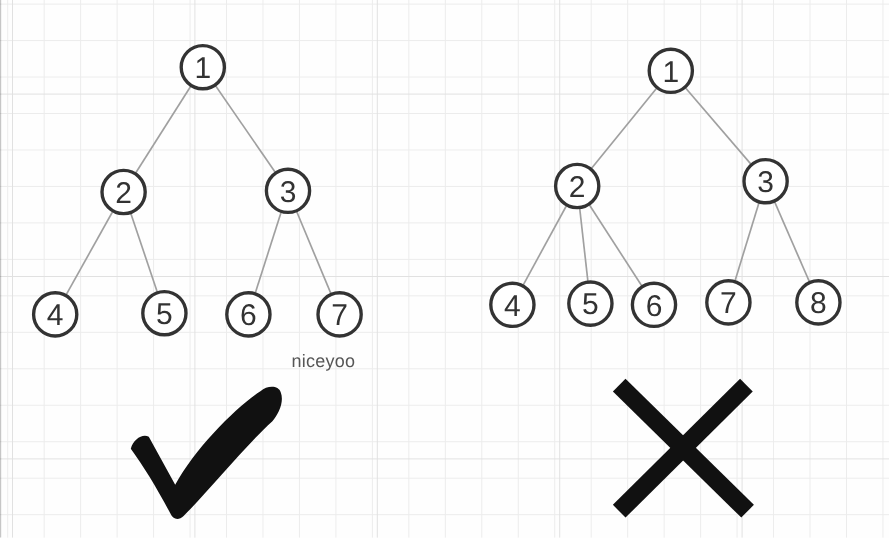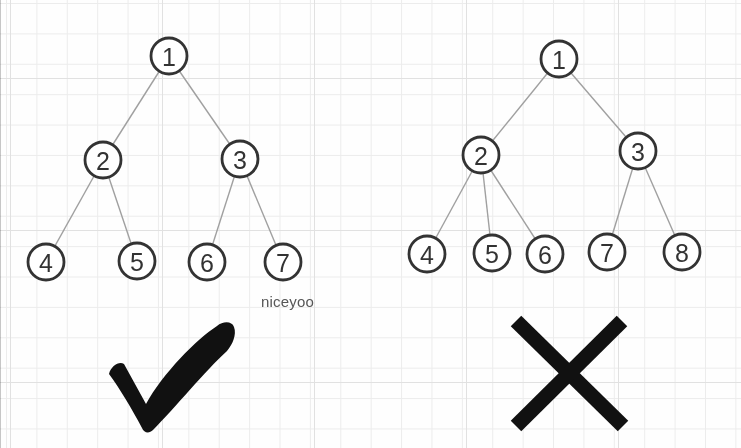--- a/index.html
+++ b/index.html
@@ -50,21 +50,21 @@
     height: 115px;
   }
   .verdict-mark.cross {
     left: 505px;
     top: 312px;
     width: 125px;
     height: 120px;
   }
   .watermark {
     position: absolute;
-    left: 260px;
+    left: 242px;
     top: 292px;
     font-size: 15px;
     line-height: 19px;
     color: #565656;
     letter-spacing: 0.2px;
     user-select: none;
   }
 </style>
 </head>
 <body>

